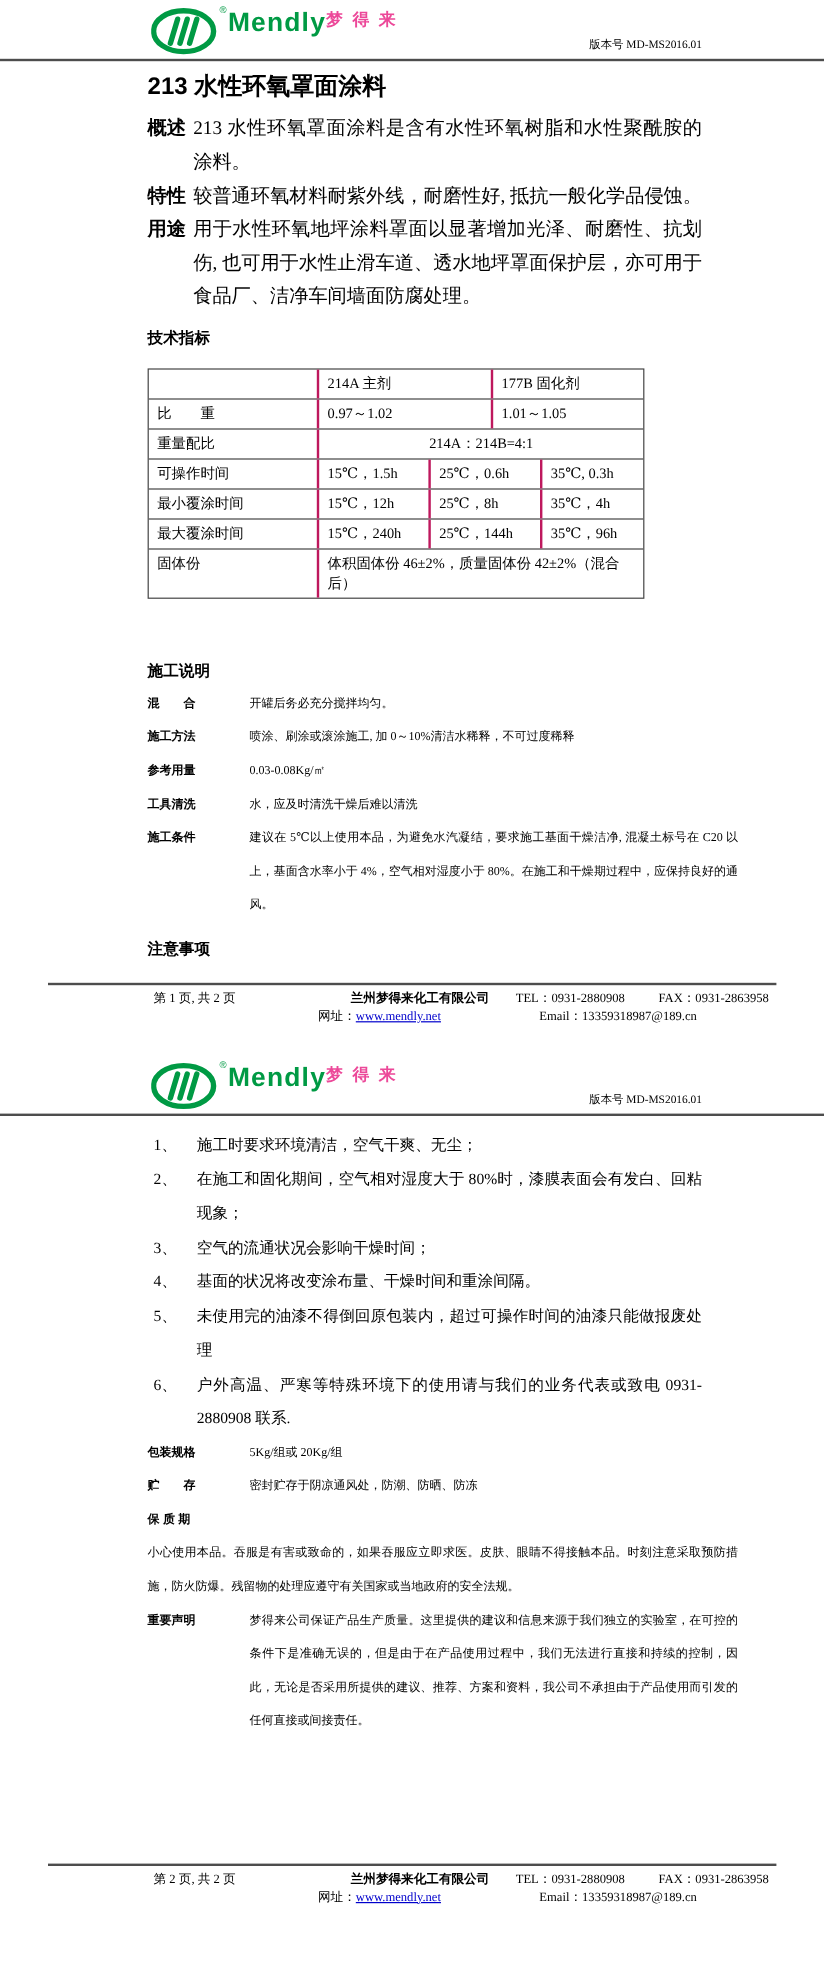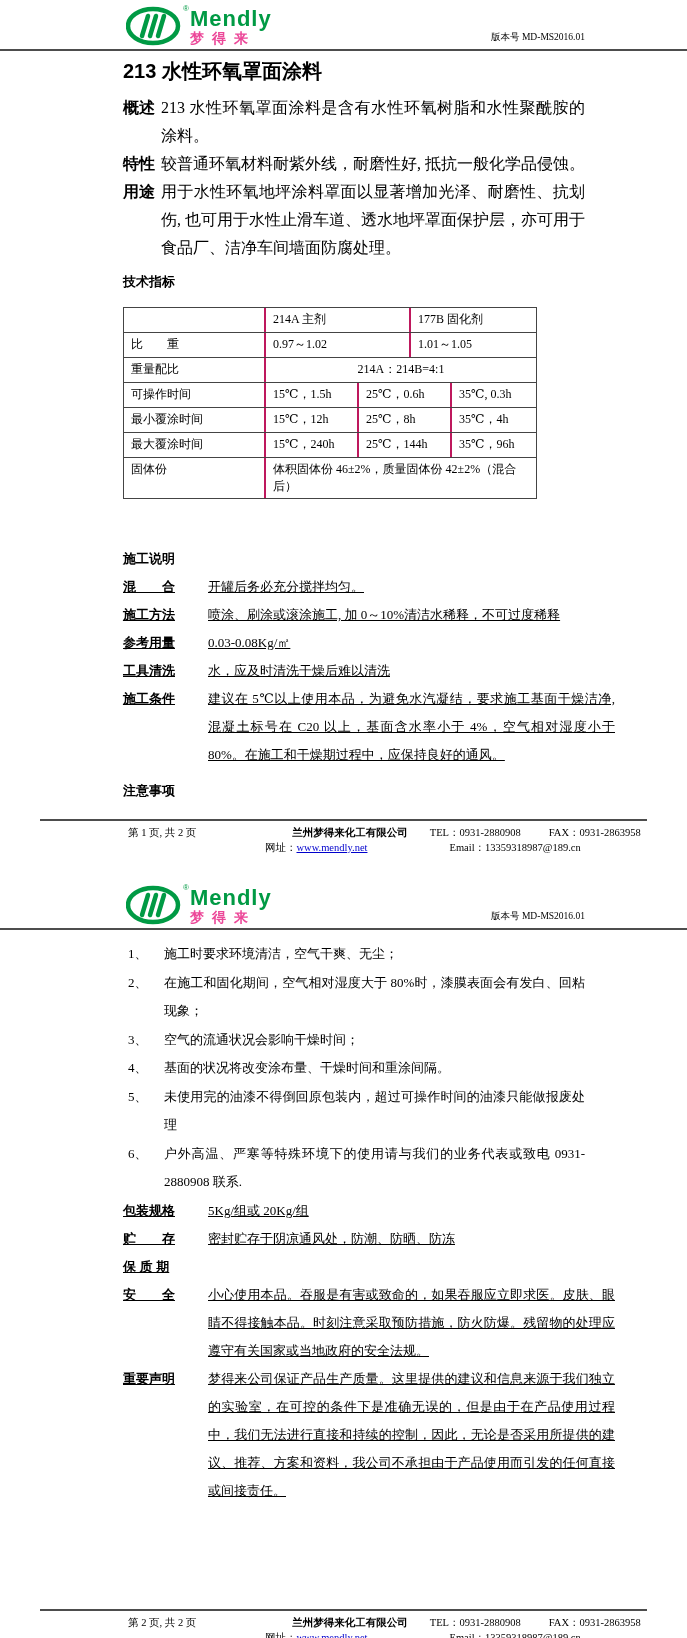--- a/index.html
+++ b/index.html
@@ -7,21 +7,21 @@
     width:687px;height:1638px;overflow:hidden;background:#ffffff;color:#000;
     font-family:"Liberation Serif","DejaVu Serif",serif;
   }
   .page{position:relative;}
   
   .hdr{display:flex;justify-content:space-between;align-items:flex-start;
        padding:5px 102px 0 126px;height:44px;}
   .logo-wrap{display:flex;align-items:flex-start;}
   .logo-svg{margin-top:1px;}
   .reg{font-size:8px;line-height:8px;margin:0 1px 0 1px;color:#009a44;font-family:"Liberation Sans",sans-serif;}
-  .logo-text{display:flex;flex-direction:column;line-height:1;margin-top:3px;}
+  .logo-text{display:flex;flex-direction:row;line-height:1;margin-top:3px;}
   .brand{font-family:"Liberation Sans",sans-serif;font-weight:bold;font-size:22px;
          color:#009a44;letter-spacing:1px;}
   .brand-cn{font-family:"Liberation Sans",sans-serif;font-weight:bold;font-size:14px;
             color:#ec4899;letter-spacing:8px;margin-top:1px;}
   .version{font-size:9.5px;margin-top:26px;white-space:nowrap;}
   .rule{border-top:2px solid #4d4d4d;width:687px;}
   
   .title{font-family:"Liberation Sans","DejaVu Sans",sans-serif;font-weight:bold;
          font-size:20px;margin:7px 0 9px 123px;}
   .sec{display:flex;margin:0 102px 0 123px;font-size:16px;line-height:28px;}
@@ -37,21 +37,21 @@
   .tcell:first-child{border-left:none;}
   .w-lbl{width:140px;}
   .w-a{width:145px;}
   .w-b{width:127px;}
   .w-t1{width:93px;}
   .w-t2{width:93px;}
   .w-t3{width:86px;}
   .w-merge{width:272px;}
   .center{text-align:center;}
   
-  .crow{display:flex;margin:0 72px 0 123px;font-size:13px;line-height:28px;text-decoration:underline;}
+  .crow{display:flex;margin:0 72px 0 123px;font-size:10px;line-height:28px;}
   .crow .lbl{flex:0 0 85px;font-weight:bold;font-family:"Liberation Sans",sans-serif;white-space:pre;}
   .crow .txt{flex:1;text-align:justify;}
   
   .pfoot{margin:14px 40px 0 40px;border-top:2px solid #4d4d4d;padding-top:4px;
          font-size:10.5px;line-height:14px;}
   .frow1{display:flex;align-items:baseline;}
   .fpage{margin-left:88px;white-space:nowrap;}
   .fcompany{margin-left:96px;font-weight:bold;font-family:"Liberation Sans",sans-serif;white-space:nowrap;}
   .ftel{margin-left:22px;white-space:nowrap;}
   .ffax{margin-left:28px;white-space:nowrap;}
@@ -240,21 +240,20 @@
     <span class="txt">5Kg/组或 20Kg/组</span>
   </div>
   <div class="crow">
     <span class="lbl">贮　　存</span>
     <span class="txt">密封贮存于阴凉通风处，防潮、防晒、防冻</span>
   </div>
   <div class="crow">
     <span class="lbl">保 质 期</span>
   </div>
   <div class="crow">
-    <span class="lbl">安　　全</span>
     <span class="txt">小心使用本品。吞服是有害或致命的，如果吞服应立即求医。皮肤、眼睛不得接触本品。时刻注意采取预防措施，防火防爆。残留物的处理应遵守有关国家或当地政府的安全法规。</span>
   </div>
   <div class="crow">
     <span class="lbl">重要声明</span>
     <span class="txt">梦得来公司保证产品生产质量。这里提供的建议和信息来源于我们独立的实验室，在可控的条件下是准确无误的，但是由于在产品使用过程中，我们无法进行直接和持续的控制，因此，无论是否采用所提供的建议、推荐、方案和资料，我公司不承担由于产品使用而引发的任何直接或间接责任。</span>
   </div>
 
   <div class="pfoot" style="margin-top:104px;">
     <div class="frow1">
       <span class="fpage">第 2 页, 共 2 页</span>

